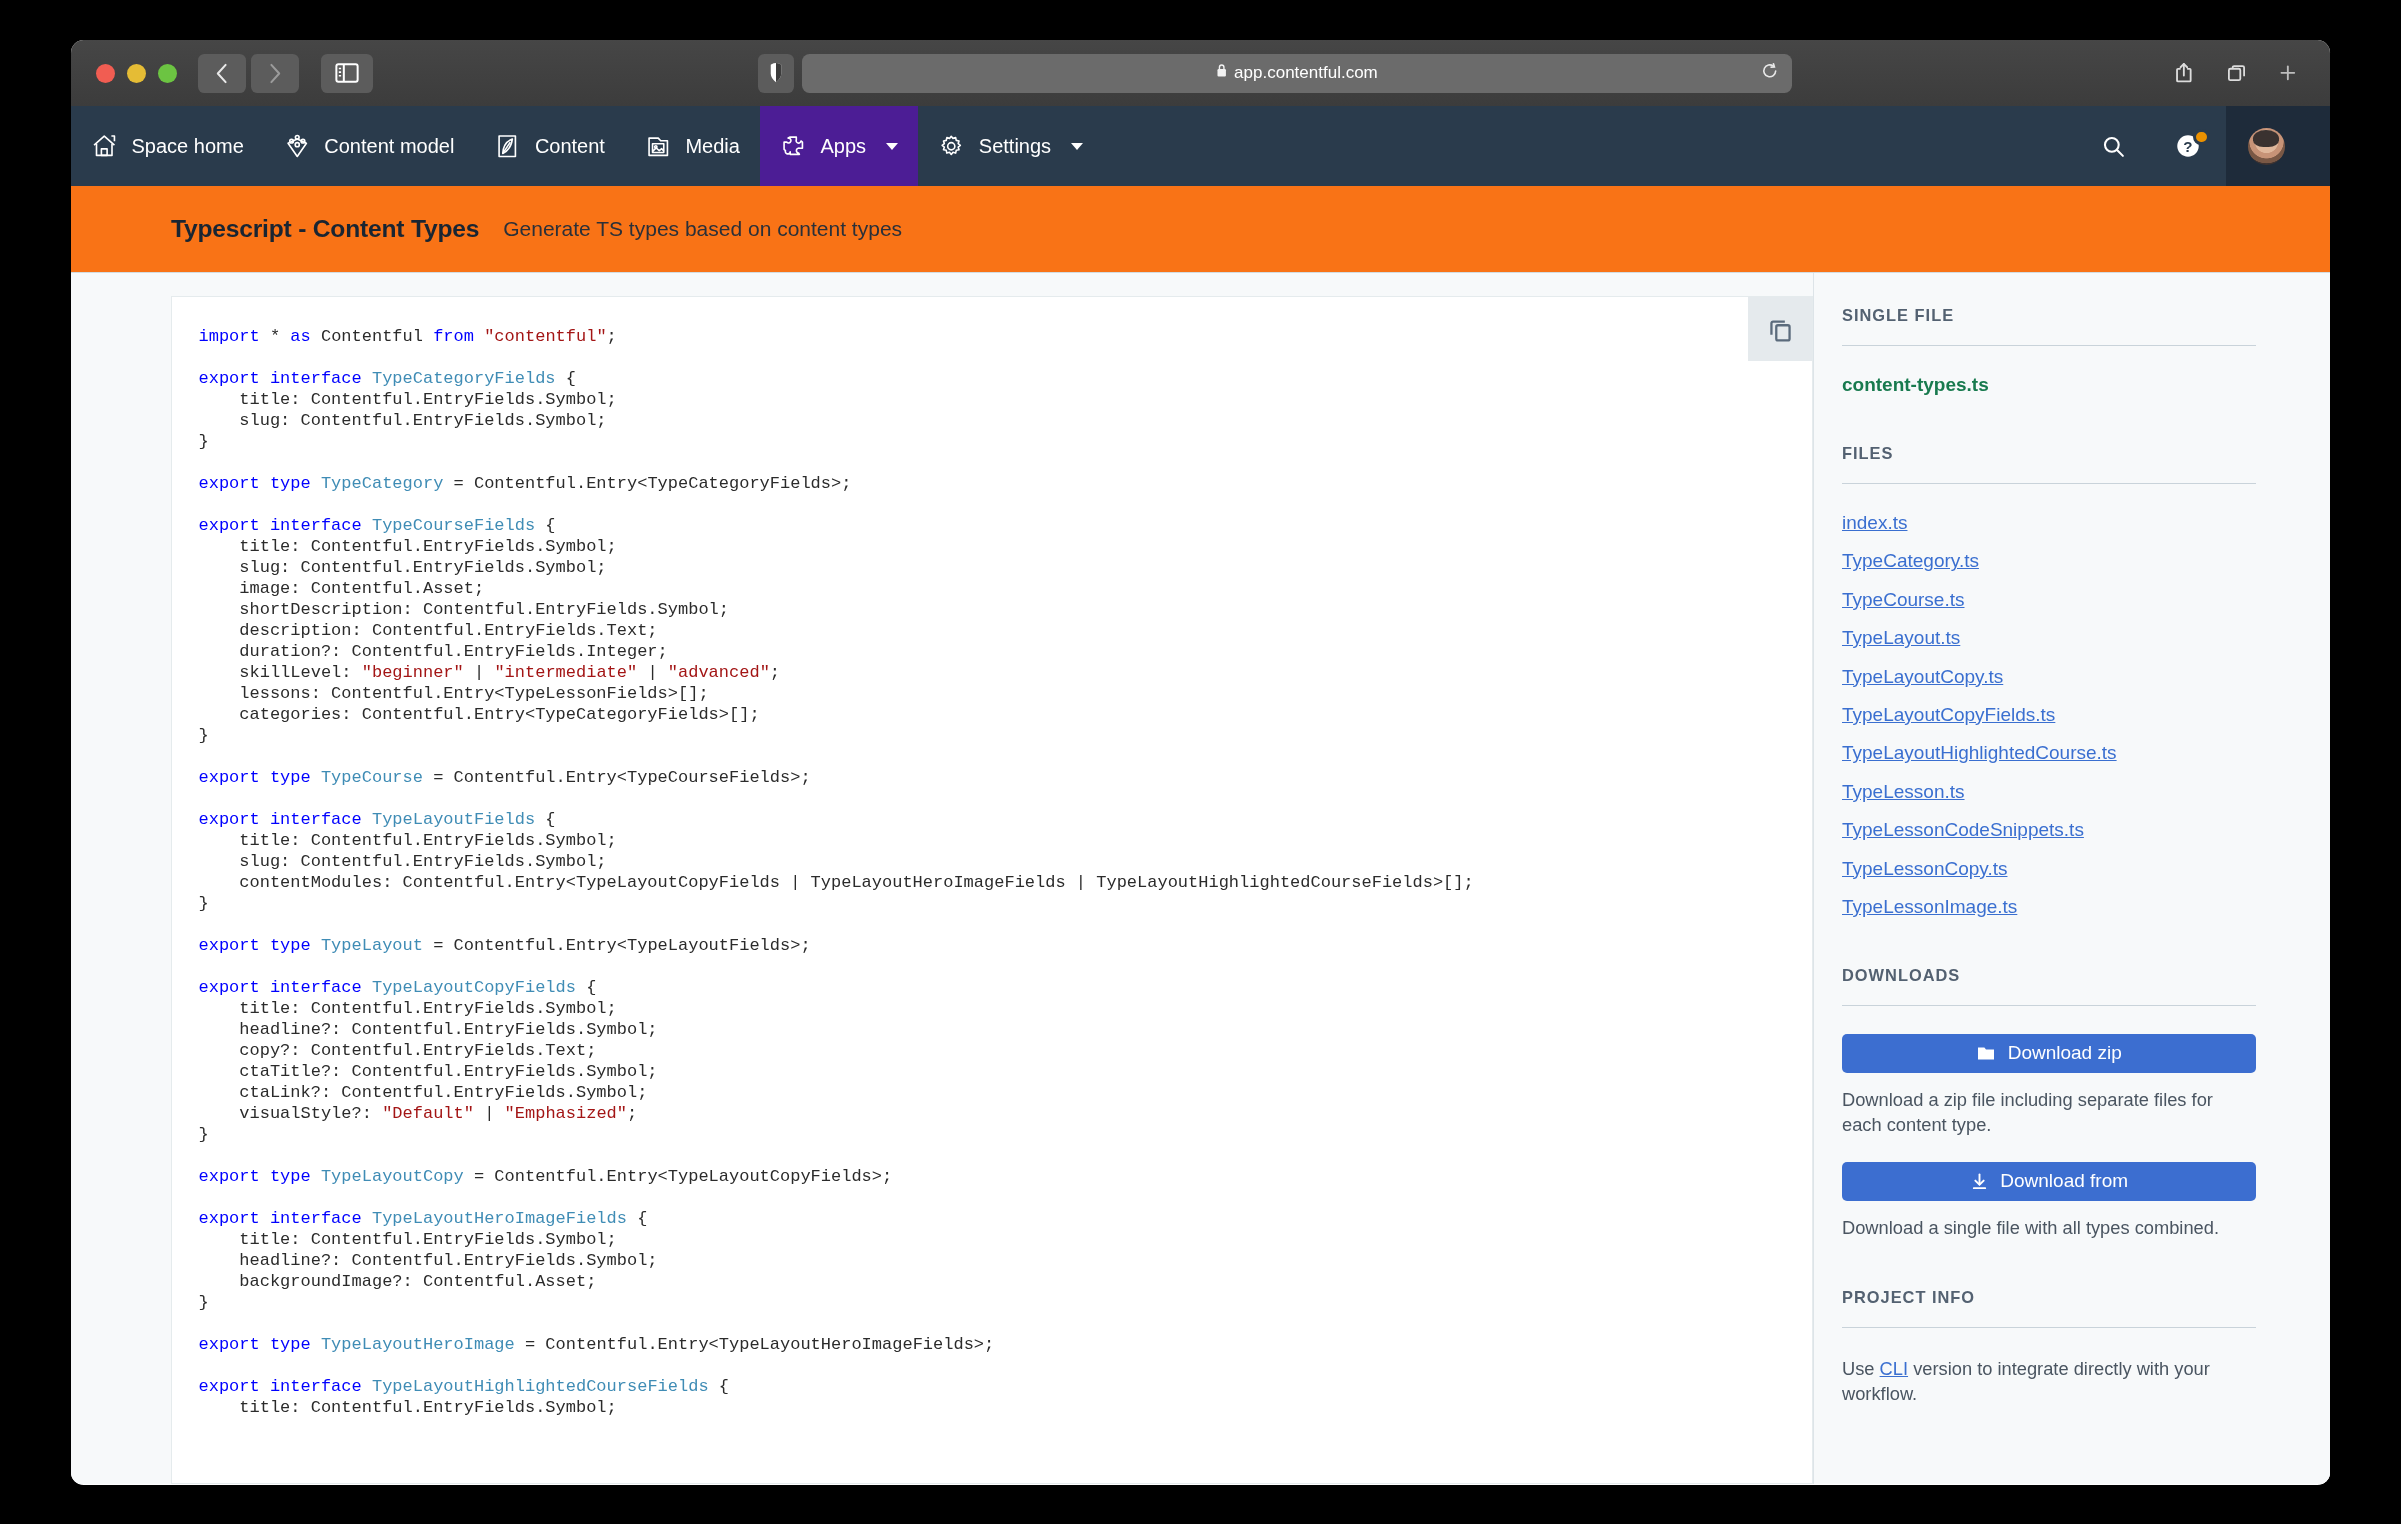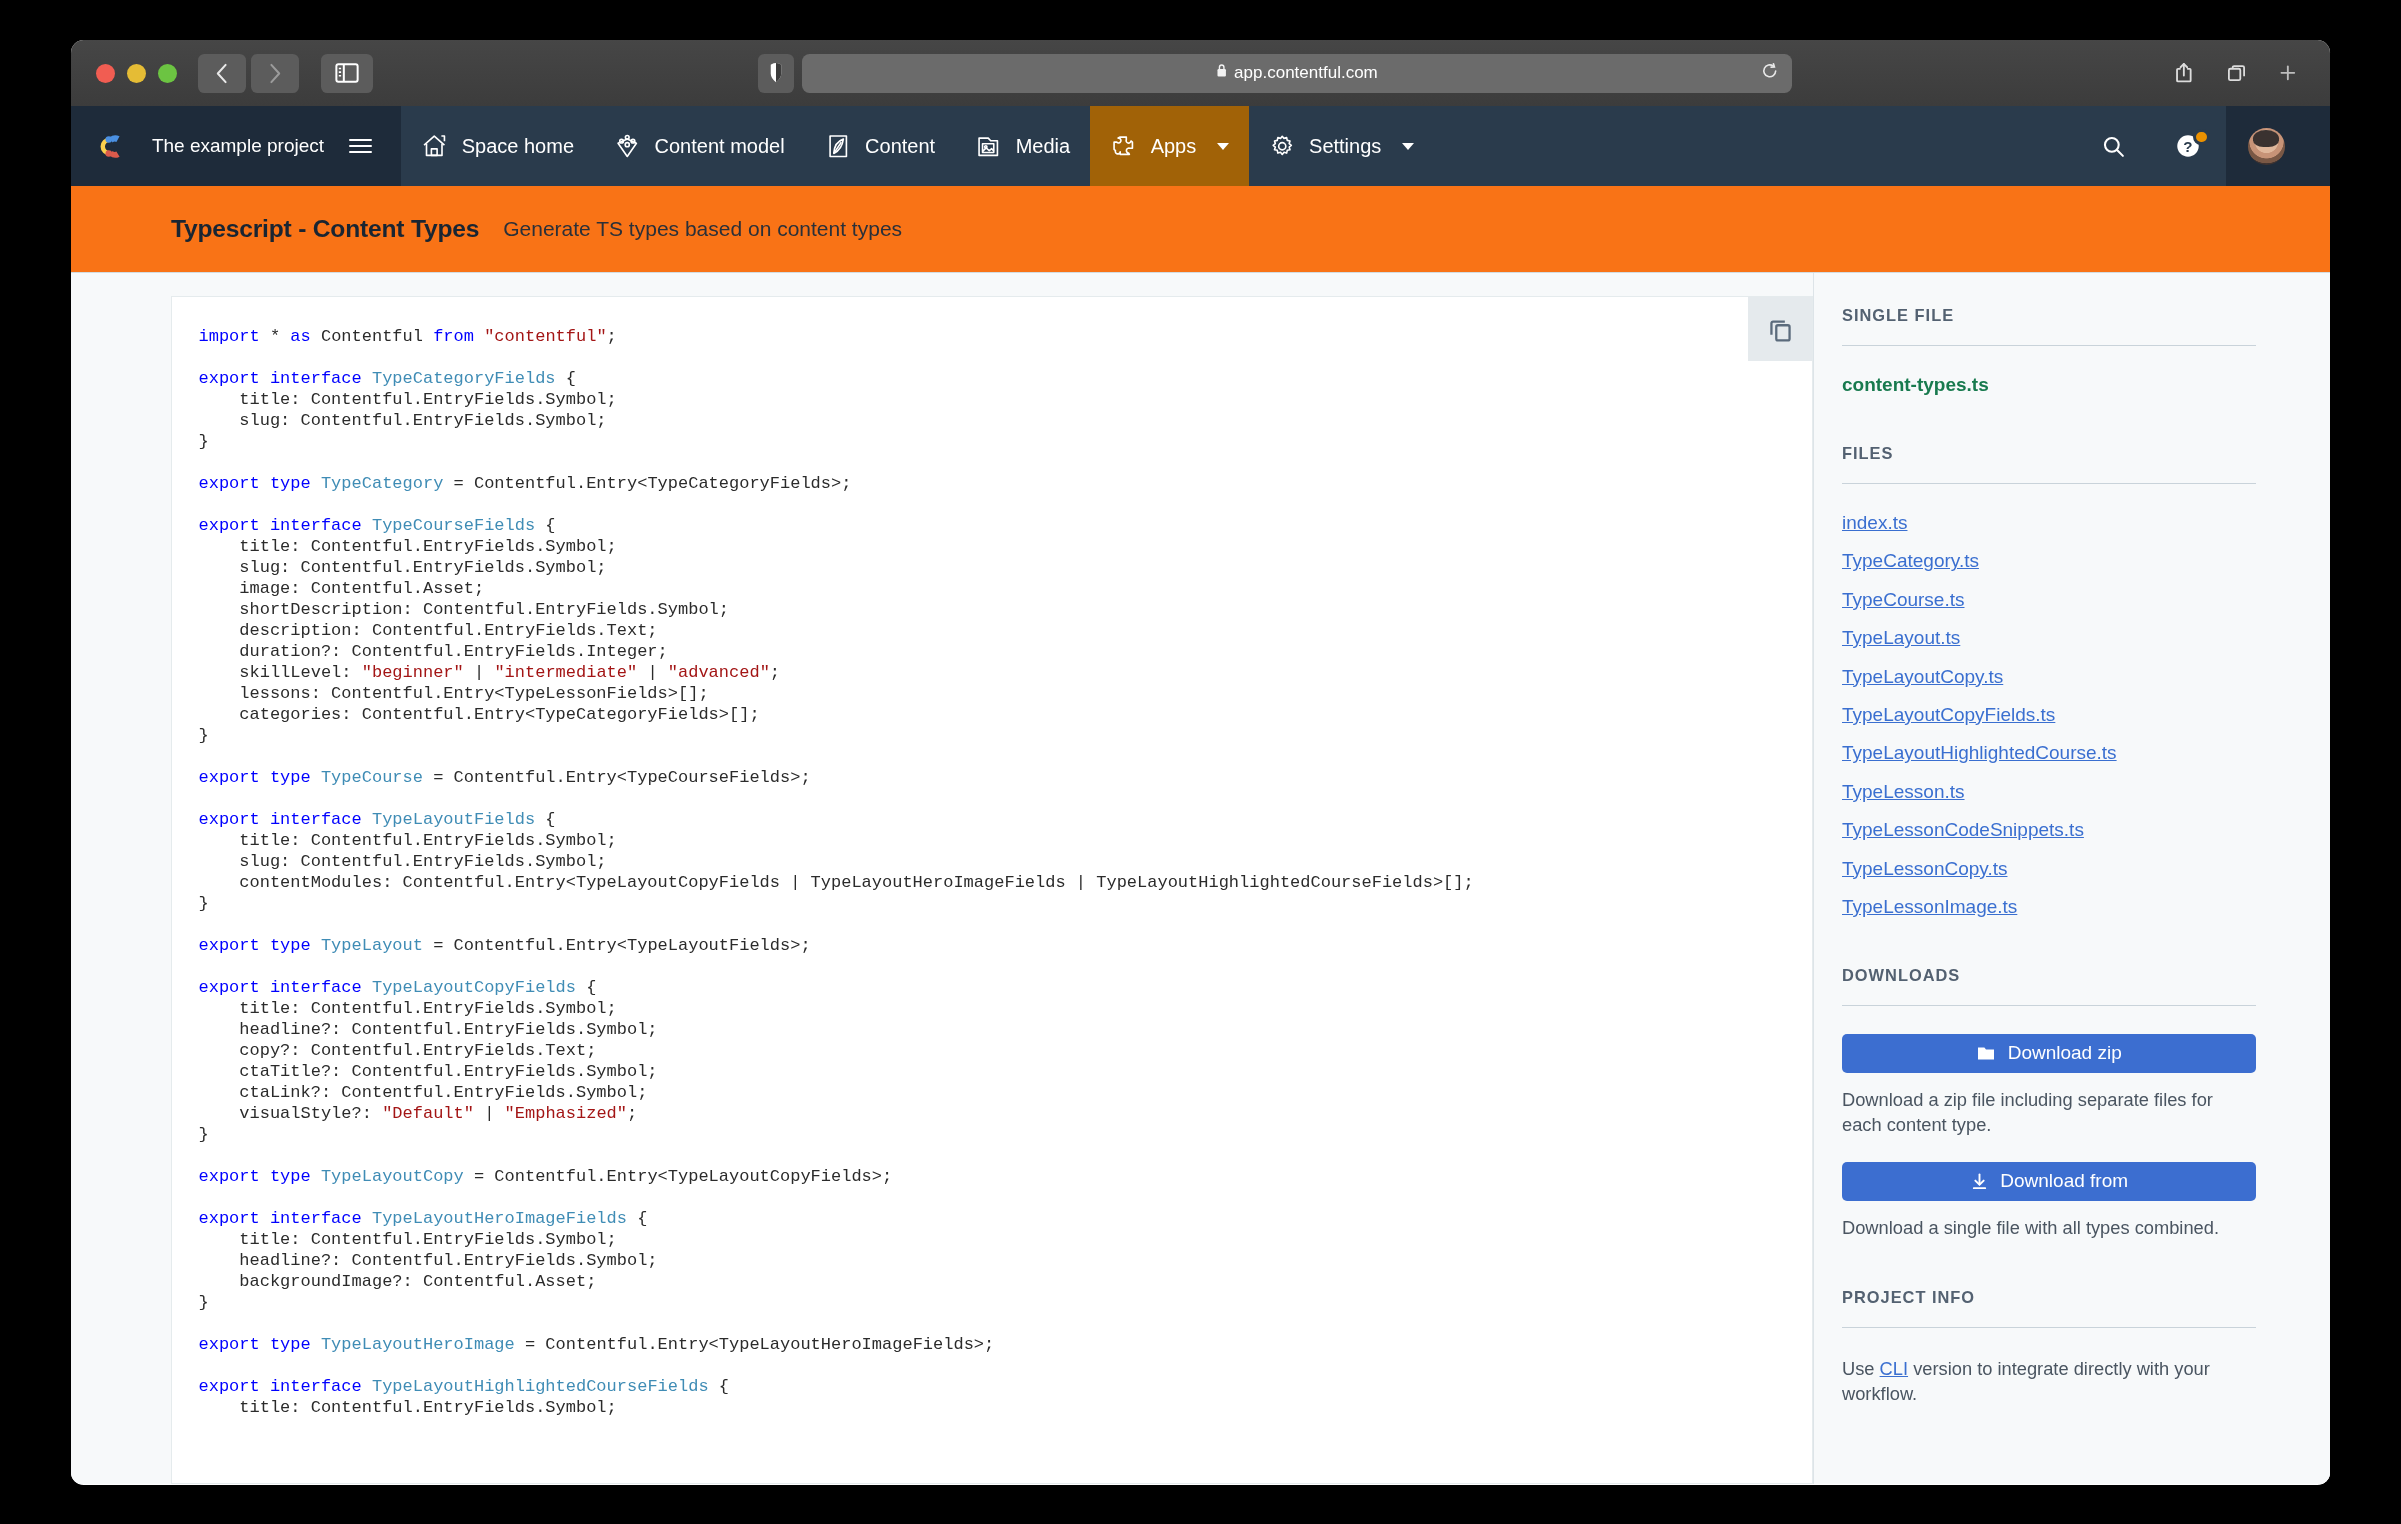--- a/index.html
+++ b/index.html
@@ -85,21 +85,21 @@
   .brand-name { font-size: 19px; font-weight: 400; white-space: nowrap; }
   .hamburger { display: flex; flex-direction: column; gap: 4.4px; width: 23px; margin-left: 3.8px; }
   .hamburger i { display: block; height: 1.9px; background: #fff; border-radius: 1.3px; }
 
   .navitems { display: flex; align-items: stretch; }
   .navitem {
     display: flex; align-items: center; gap: 14px;
     padding: 14px 20px;
     font-size: 20px; white-space: nowrap;
   }
-  .navitem.active { background: #a16207; }
+  .navitem.active { background: #4c1d95; }
   .navitem .caret {
     width: 0; height: 0;
     border-left: 6.3px solid transparent; border-right: 6.3px solid transparent;
     border-top: 7.6px solid #fff;
     margin-left: 6.3px;
   }
   .nav-spacer { flex: 1; }
   .nav-right { display: flex; align-items: center; }
   .nav-icon-btn { padding: 0 24px; display: flex; align-items: center; height: 100%; position: relative; }
   .badge-dot {
@@ -268,37 +268,20 @@
         <svg width="17.7" height="17.7" viewBox="0 0 18 18" stroke="#bdbdbd" stroke-width="1.9" stroke-linecap="round">
           <line x1="9" y1="2.5" x2="9" y2="15.5"></line>
             <line x1="2.5" y1="9" x2="15.5" y2="9"></line>
         </svg>
       </span>
     </div>
   </div>
 
   <div class="topnav">
 
-    <div class="brand">
-      <span class="logo">
-        <svg width="33" height="33" viewBox="0 0 52 52">
-          <path d="M18 12 a14 14 0 0 1 16-2 l-5 9 a5 5 0 0 0-6 0.8 Z" fill="#4a90e2"></path>
-          <path d="M34 42 a14 14 0 0 1-16-2 l5-7 a5 5 0 0 0 6 0.8 Z" fill="#db5a4b"></path>
-          <path d="M18 12 a9.5 9.5 0 0 0 0 28 l0 -7 a5.4 5.4 0 0 1 0 -14 Z" fill="#fad04d"></path>
-          <circle cx="17" cy="15" r="5.2" fill="#4a90e2"></circle>
-          <circle cx="17" cy="37" r="5.2" fill="#db5a4b"></circle>
-        </svg>
-      </span>
-      <span class="brand-name">The example project</span>
-      <span class="hamburger">
-          <i></i>
-          <i></i>
-          <i></i>
-        </span>
-    </div>
 
     <div class="navitems">
 
       <div class="navitem">
         <svg width="26.5" height="26.5" viewBox="0 0 26 26" fill="none" stroke="#fff" stroke-width="1.6" stroke-linejoin="round">
           <path d="M3 12 L13 3 L23 12"></path>
             <path d="M5.4 10.6 V22 h15.2 V10.6"></path>
             <rect x="10.2" y="15.6" width="5.6" height="6.4"></rect>
             <path d="M20 3 h3 v5"></path>
         </svg>

